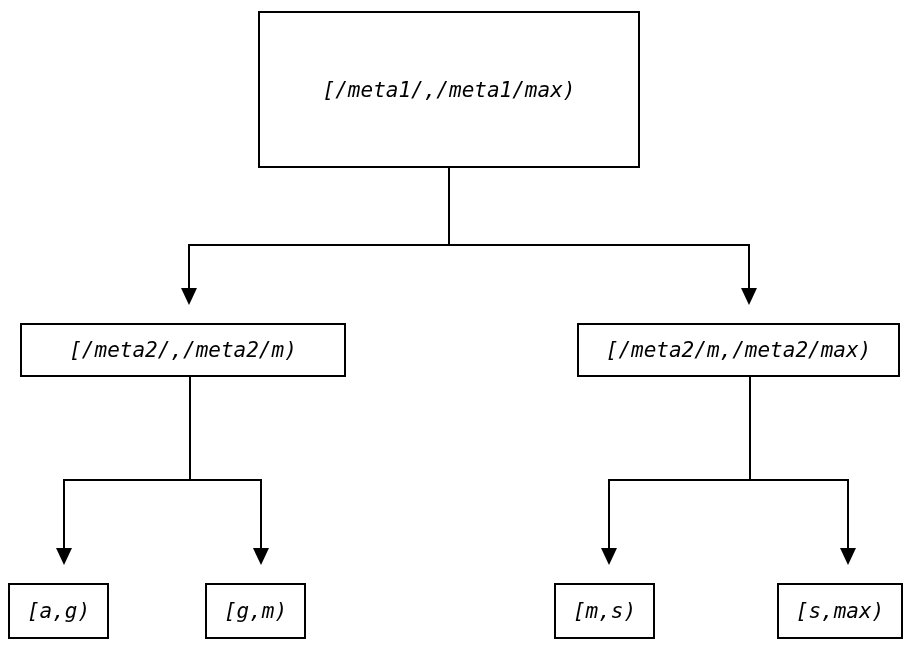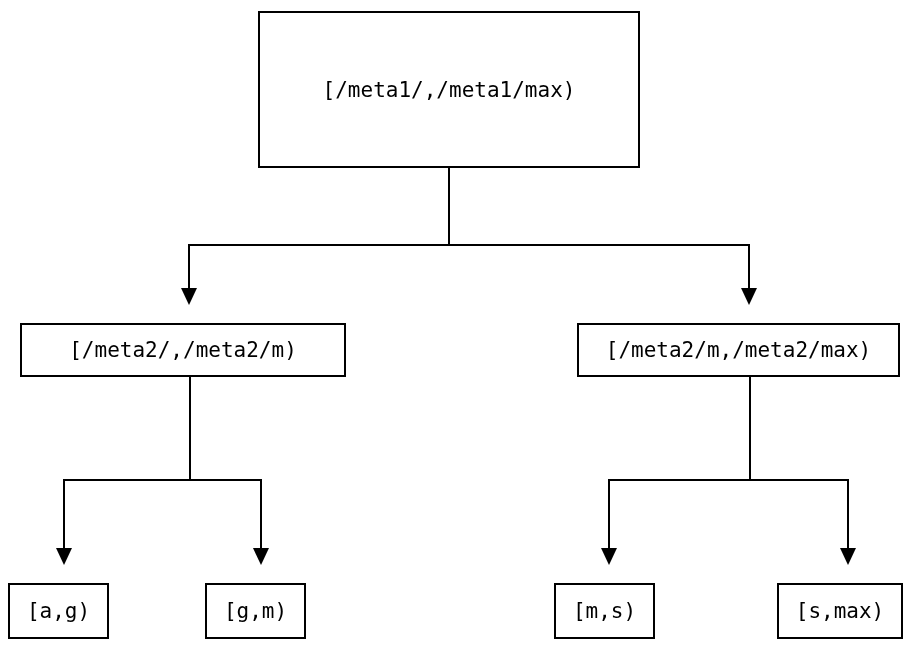--- a/index.html
+++ b/index.html
@@ -12,20 +12,21 @@
     width: 912px;
     height: 652px;
     font-family: "DejaVu Sans Mono", "Liberation Mono", monospace;
     overflow: hidden;
   }
   #diagram-root {
     position: relative;
     width: 737px;
     height: 652px;
     background: #ffffff;
+    font-style: italic;
   }
   svg#tree-svg {
     position: absolute;
     top: 0;
     left: 0;
     width: 912px;
     height: 652px;
     display: block;
   }
   .node-box {

